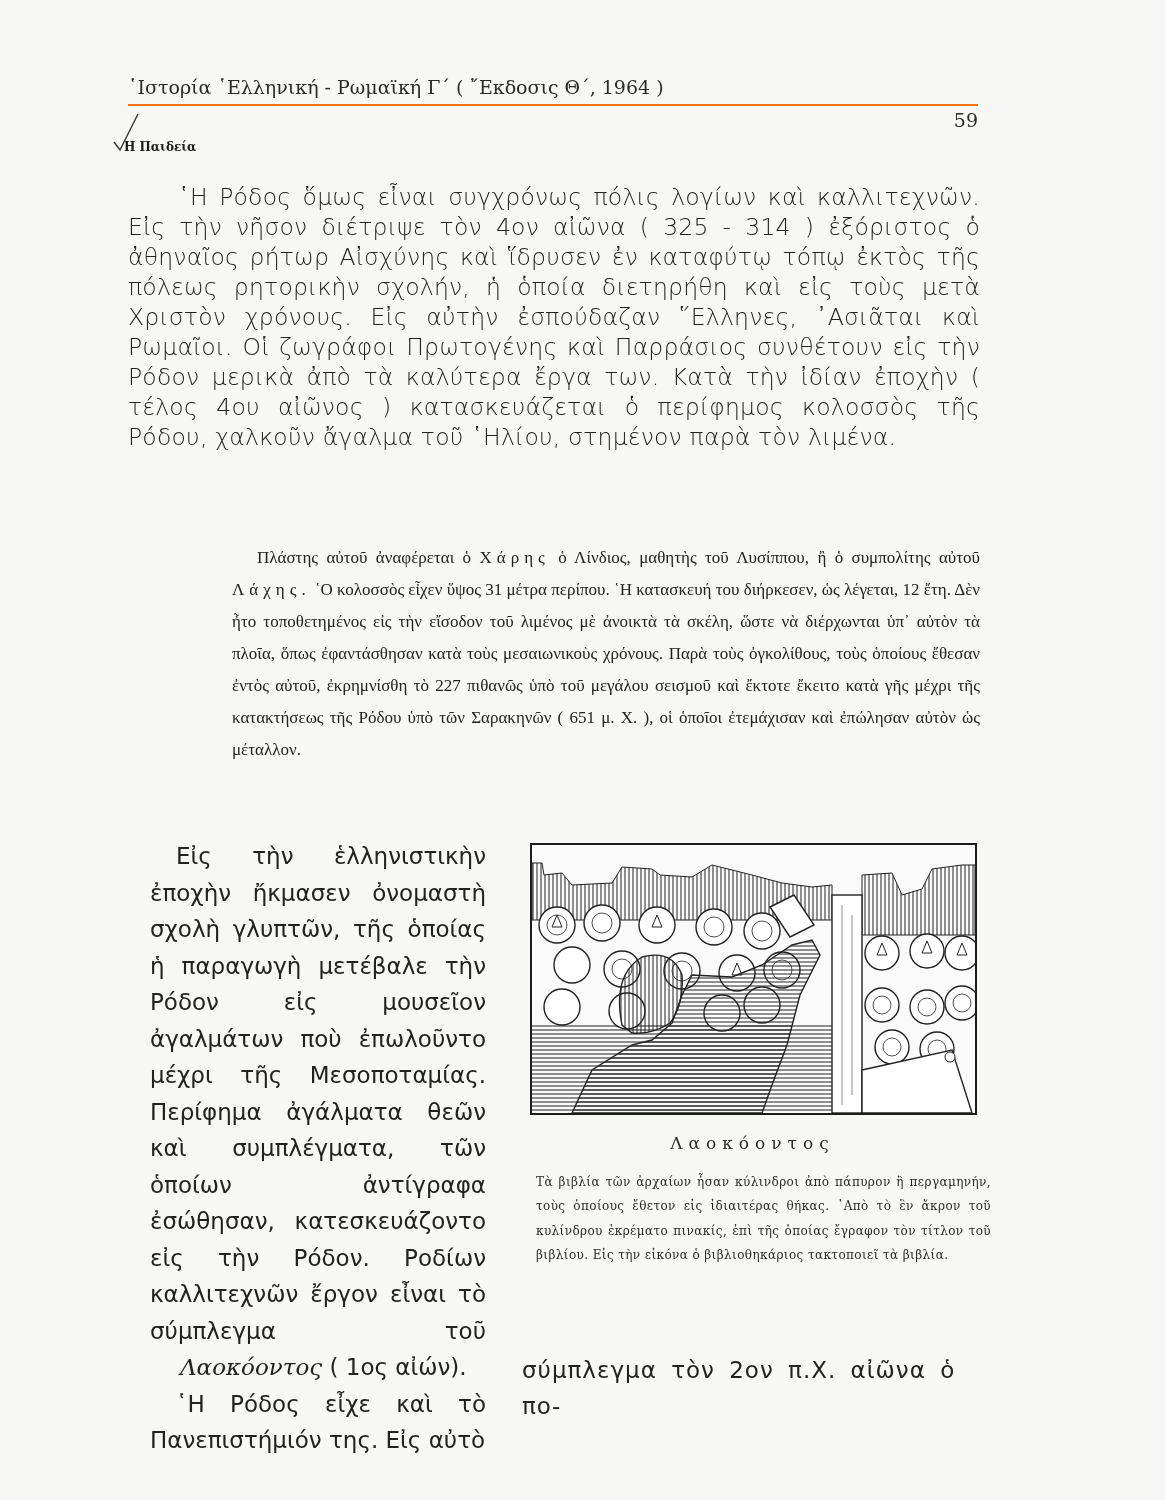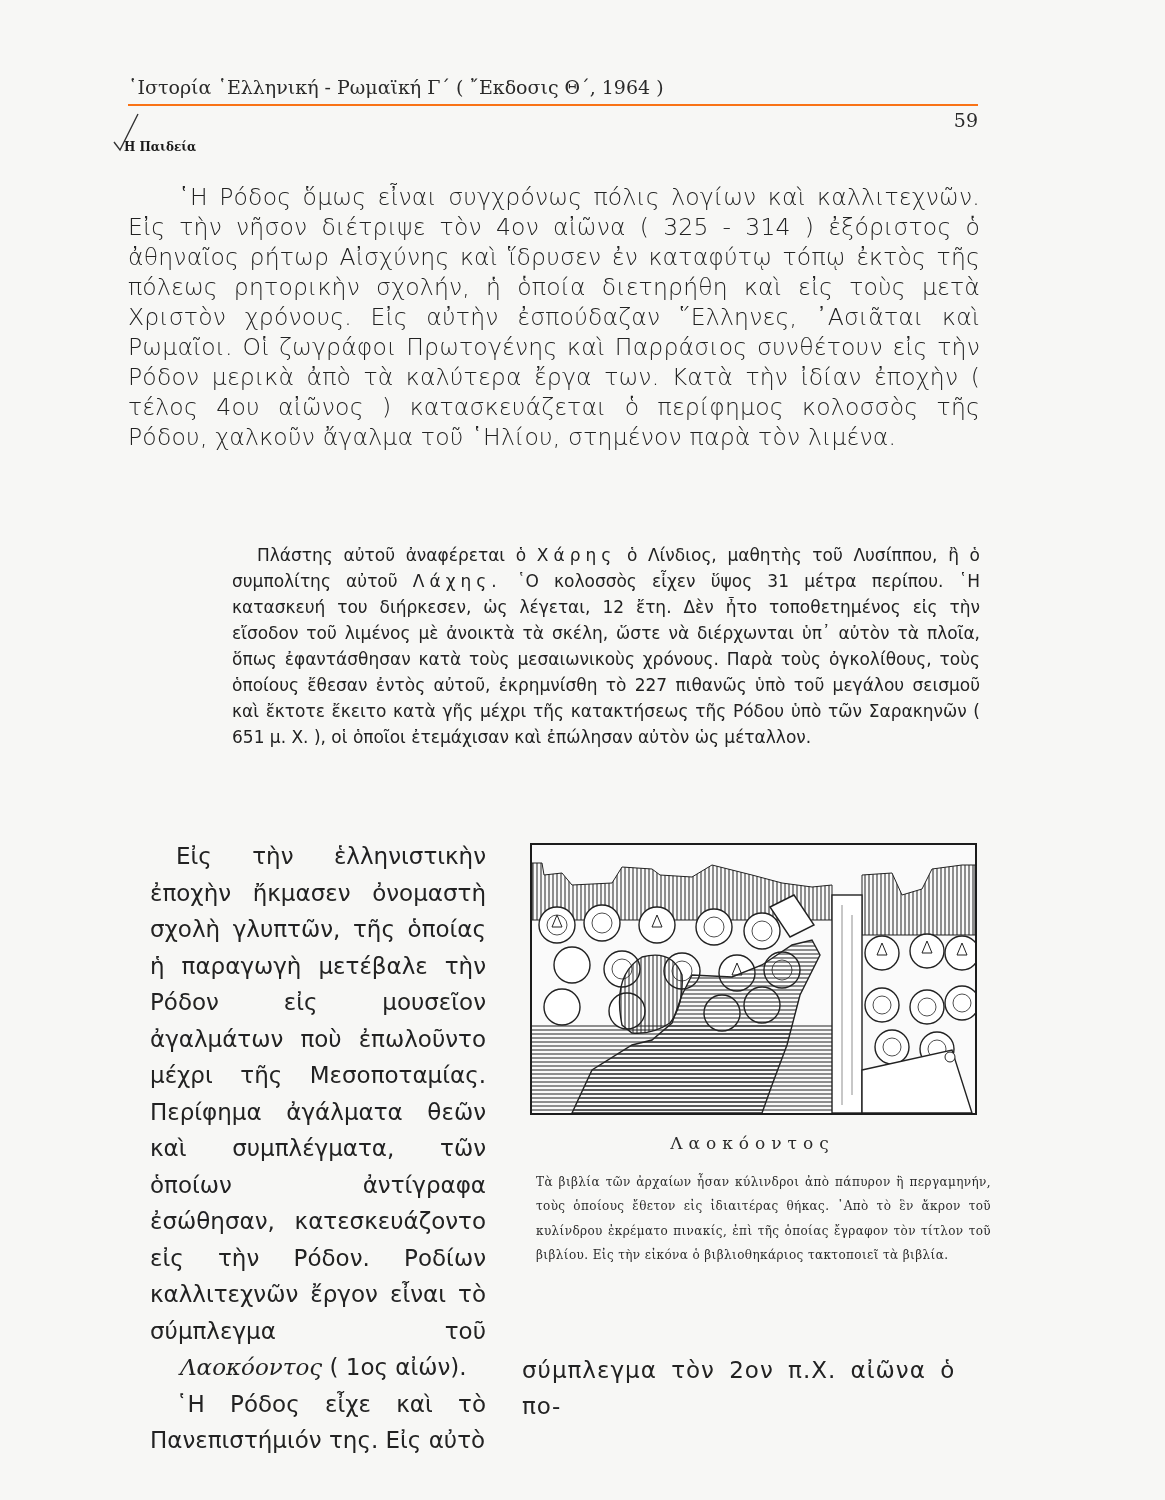--- a/index.html
+++ b/index.html
@@ -58,22 +58,23 @@
       line-height: 30px;
       letter-spacing: 0.2px;
       text-indent: 50px;
       font-weight: 300;
     }
     .footnote {
       left: 232px;
       top: 542px;
       width: 748px;
       font-size: 17px;
-      line-height: 26px;
+      line-height: 32px;
       text-indent: 25px;
+      font-family: Liberation Serif, serif;
     }
     .footnote .spaced { letter-spacing: 5px; }
     .left-col {
       left: 150px;
       top: 838px;
       width: 336px;
       font-size: 23px;
       line-height: 36.5px;
       text-indent: 26px;
     }

